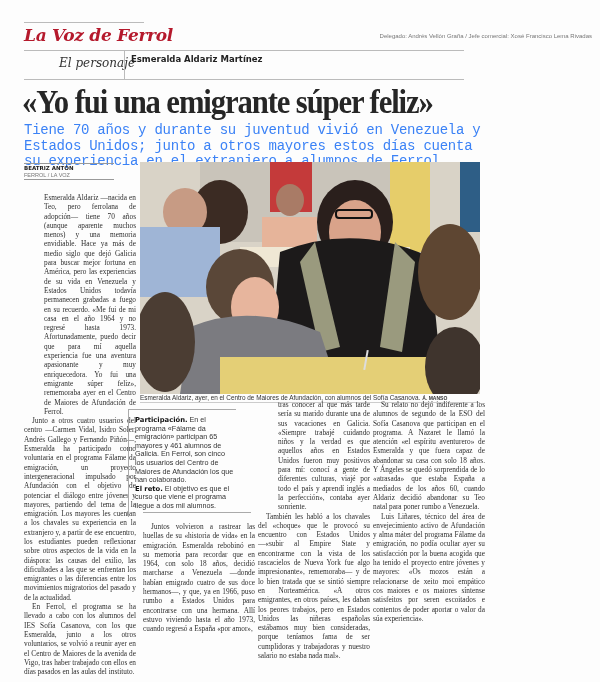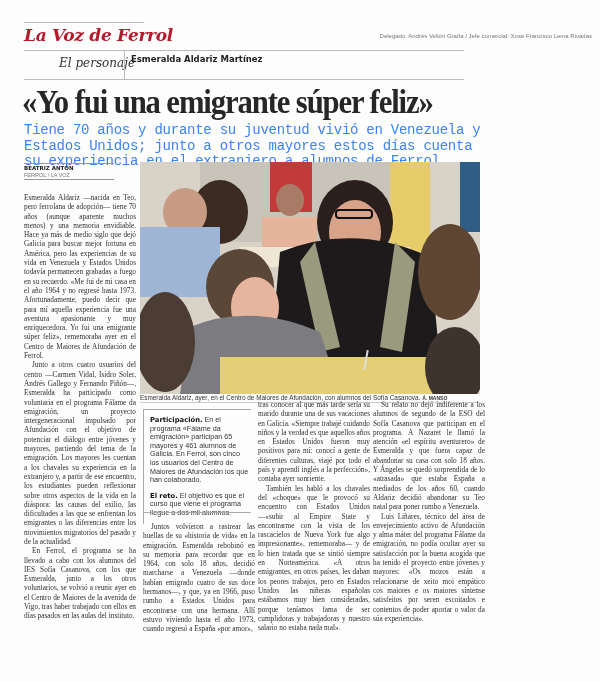--- a/index.html
+++ b/index.html
@@ -18,33 +18,33 @@
 
   .headline { position: absolute; left: 22px; top: 84px; font-family: "Liberation Serif", serif; font-size: 33px; letter-spacing: -1.2px; color: #262626; white-space: nowrap; transform: scaleX(0.93); transform-origin: left top; }
   .subhead { position: absolute; left: 24px; top: 123px; width: 470px; font-family: Liberation Mono, monospace; font-size: 14px; line-height: 15.5px; color: #3b82f6; letter-spacing: -0.25px; }
 
   .byline { position: absolute; left: 24px; top: 163px; width: 90px; border-top: 1px solid #999; padding-top: 1px; }
   .byline-author { font-family: "DejaVu Sans", sans-serif; font-weight: bold; font-size: 5.5px; color: #222; }
   .byline-place { font-family: "Liberation Sans", sans-serif; font-size: 5.5px; color: #777; border-bottom: 1px solid #999; padding-bottom: 1px; margin-top: 1px; }
 
   .col { position: absolute; font-family: "Liberation Serif", serif; font-size: 7.3px; line-height: 9.3px; color: #2e2e2e; text-align: justify; hyphens: auto; }
   .col p { text-indent: 8px; }
-  .col p.first { text-indent: 0; }
+  .col p.first { text-indent: 0; margin-left: 20px; }
   .col1 { left: 24px; top: 193px; width: 112px; }
   .col2 { left: 143px; top: 522px; width: 112px; }
   .col3 { left: 258px; top: 400px; width: 112px; }
   .col4 { left: 373px; top: 400px; width: 112px; }
 
   .photo { position: absolute; left: 140px; top: 162px; width: 340px; height: 232px; overflow: hidden; background: #cfc6b8; }
   .photo-caption { position: absolute; left: 140px; top: 394px; width: 340px; font-family: "Liberation Sans", sans-serif; font-size: 6.4px; color: #333; white-space: nowrap; border-bottom: 1px solid #ccc; padding-bottom: 1px; }
   .photo-credit { font-weight: bold; font-size: 5px; margin-left: 2px; }
 
-  .infobox { position: absolute; left: 143px; top: 409px; width: 108px; border-top: 1px solid #aaa; border-left: 1px solid #aaa; padding: 6px 0 6px 6px; font-family: "Liberation Sans", sans-serif; font-size: 7.2px; line-height: 8.6px; color: #333; }
+  .infobox { position: absolute; left: 128px; top: 409px; width: 108px; border-top: 1px solid #aaa; border-left: 1px solid #aaa; padding: 6px 0 6px 6px; font-family: "Liberation Sans", sans-serif; font-size: 7.2px; line-height: 8.6px; color: #333; }
   .infobox b { font-family: "DejaVu Sans", sans-serif; font-size: 6.8px; color: #111; }
-  .infobox p + p { margin-top: 7px; }
+  .infobox p + p { }
   .infobox-bottom { position: absolute; left: 143px; top: 512px; width: 108px; border-bottom: 1px solid #aaa; }
 </style>
 </head>
 <body>
 
 <div class="masthead">
   <div class="masthead-logo">La Voz de Ferrol</div>
 </div>
 <div class="credits">Delegado: Andrés Vellón Graña / Jefe comercial: Xosé Francisco Lema Rivadas</div>
 

